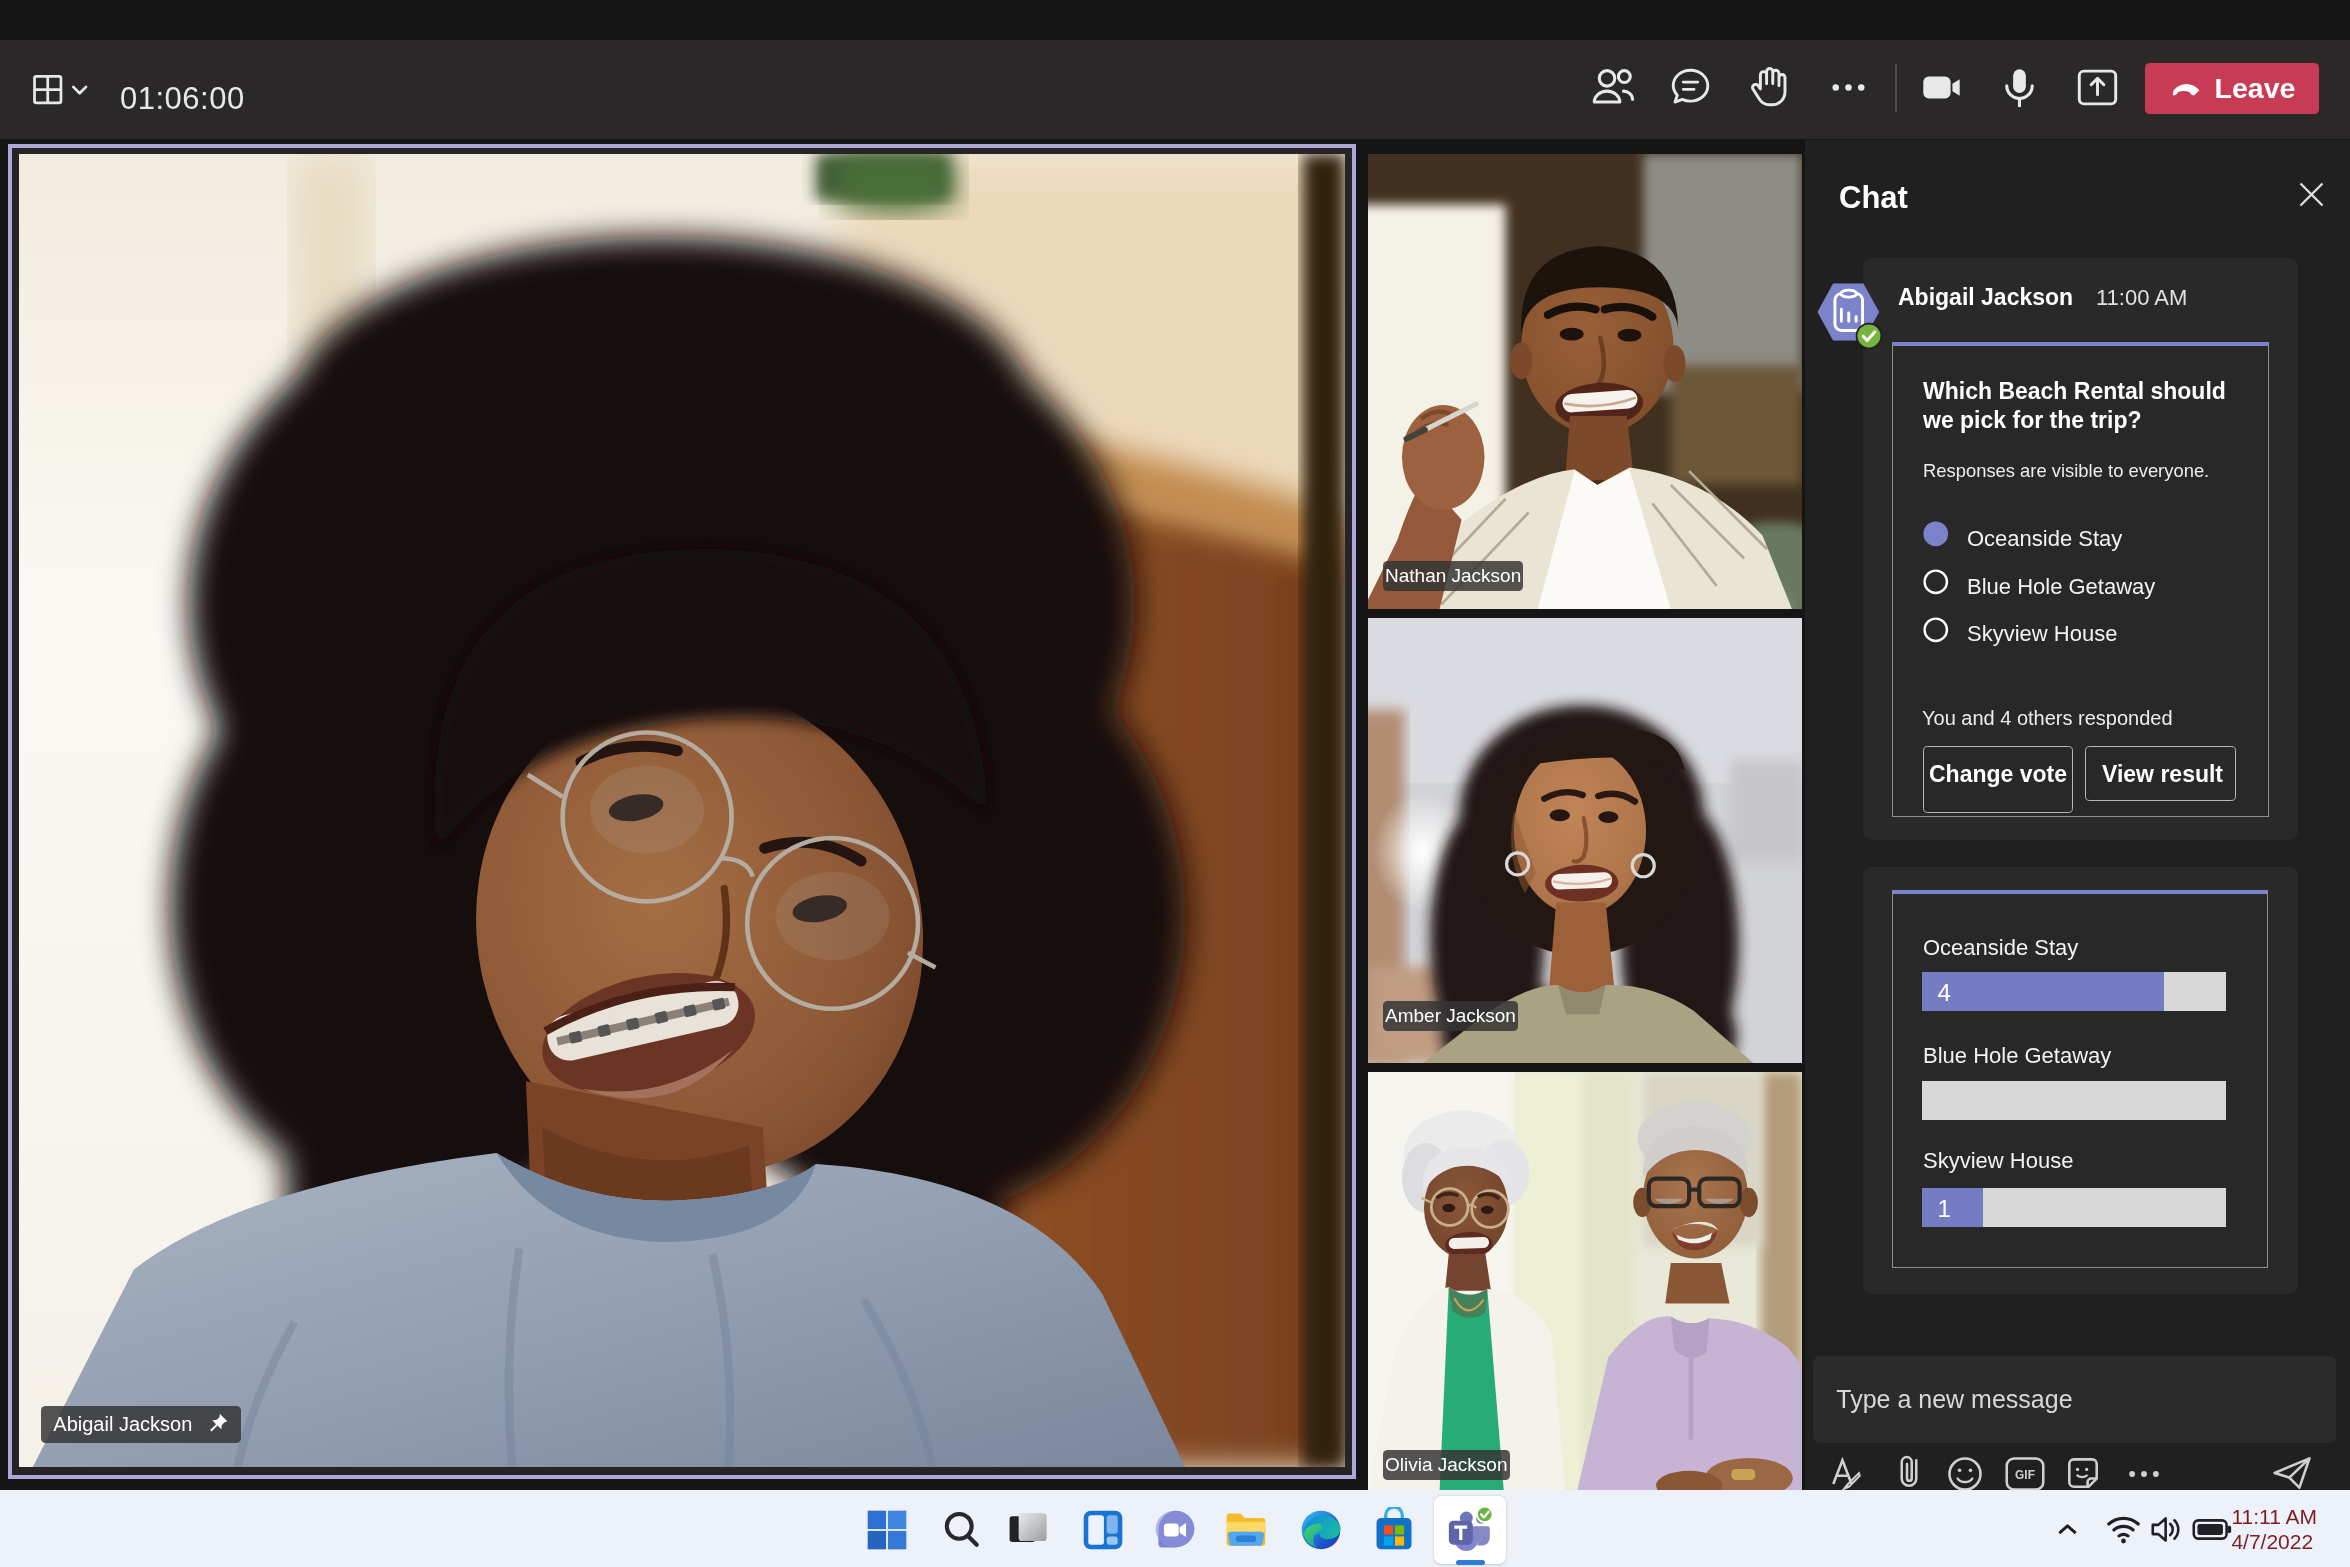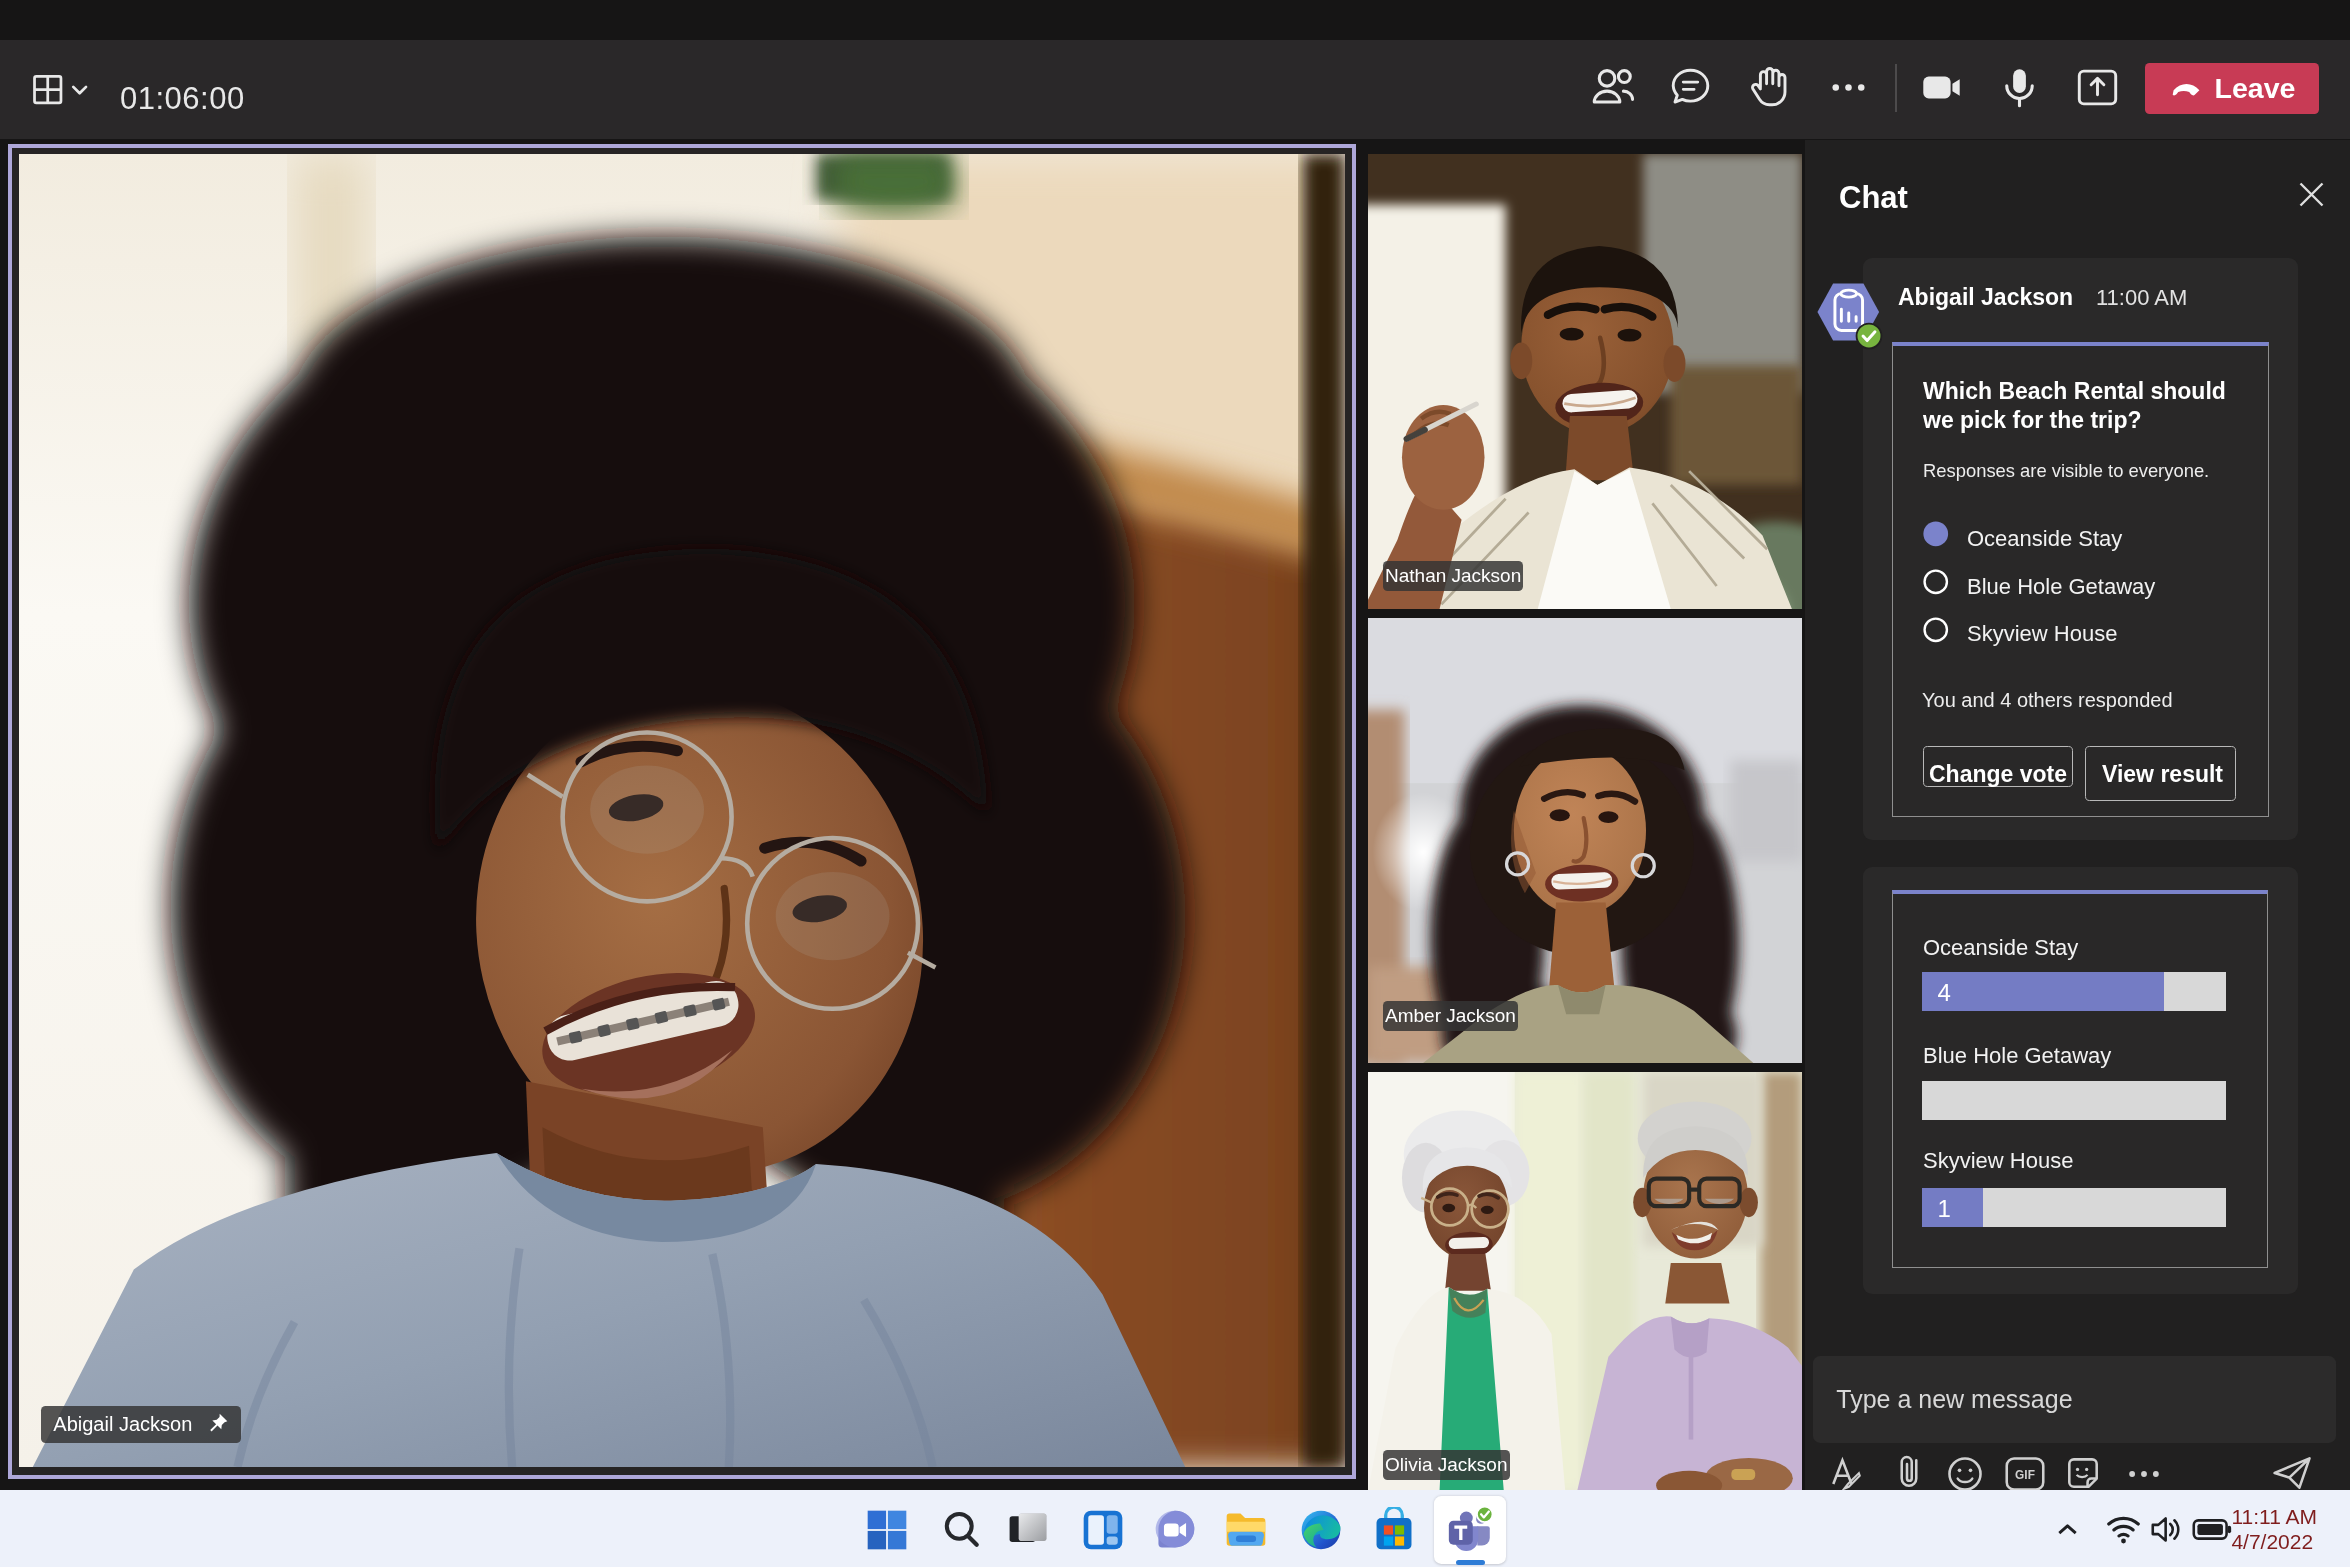--- a/index.html
+++ b/index.html
@@ -403,22 +403,22 @@
             </svg>
           <div class="abs" style="left:74px;top:180px;font-size:22px;color:#f2f2f2;">Oceanside Stay</div>
           <svg class="abs" style="left:28.5px;top:222px" width="27.5" height="27.5" viewBox="0 0 30 30">
               <circle cx="15" cy="15" r="12.2" fill="none" stroke="#fff" stroke-width="2.6"></circle>
             </svg>
           <div class="abs" style="left:74px;top:228px;font-size:22px;color:#f2f2f2;">Blue Hole Getaway</div>
           <svg class="abs" style="left:28.5px;top:270px" width="27.5" height="27.5" viewBox="0 0 30 30">
               <circle cx="15" cy="15" r="12.2" fill="none" stroke="#fff" stroke-width="2.6"></circle>
             </svg>
           <div class="abs" style="left:74px;top:275px;font-size:22px;color:#f2f2f2;">Skyview House</div>
-          <div class="abs" style="left:29px;top:343px;font-size:20px;color:#ededed;">You and 4 others responded</div>
-          <div class="abs" style="left:30px;top:400px;width:150px;height:41px;border:1.5px solid #b8b8b8;border-radius:4.6px;color:#fff;font-size:23px;font-weight:bold;text-align:center;line-height:55px;">Change vote</div>
+          <div class="abs" style="left:29px;top:361px;font-size:20px;color:#ededed;">You and 4 others responded</div>
+          <div class="abs" style="left:30px;top:400px;width:150px;height:67px;border:1.5px solid #b8b8b8;border-radius:4.6px;color:#fff;font-size:23px;font-weight:bold;text-align:center;line-height:55px;">Change vote</div>
           <div class="abs" style="left:192px;top:400px;width:151px;height:55px;border:1.5px solid #b8b8b8;border-radius:4.6px;color:#fff;font-size:23px;font-weight:bold;line-height:55px;padding-left:16px;">View result</div>
         </div>
       </div>
 
       <div class="msgcard" style="top:727px;width:435px;height:427px;">
         <div class="pollbox" style="left:29px;top:23px;width:376px;height:378px;">
           <div class="abs" style="left:30px;top:41px;font-size:22px;color:#f2f2f2;">Oceanside Stay</div>
           <div class="abs" style="left:29px;top:78px;width:304px;height:39px;background:#d8d8d8;">
             <div class="abs" style="left:0;top:0;width:242px;height:39px;background:#747cc4;"></div>
             <div class="abs" style="left:15.6px;top:7.3px;font-size:24px;color:#fff;">4</div>

